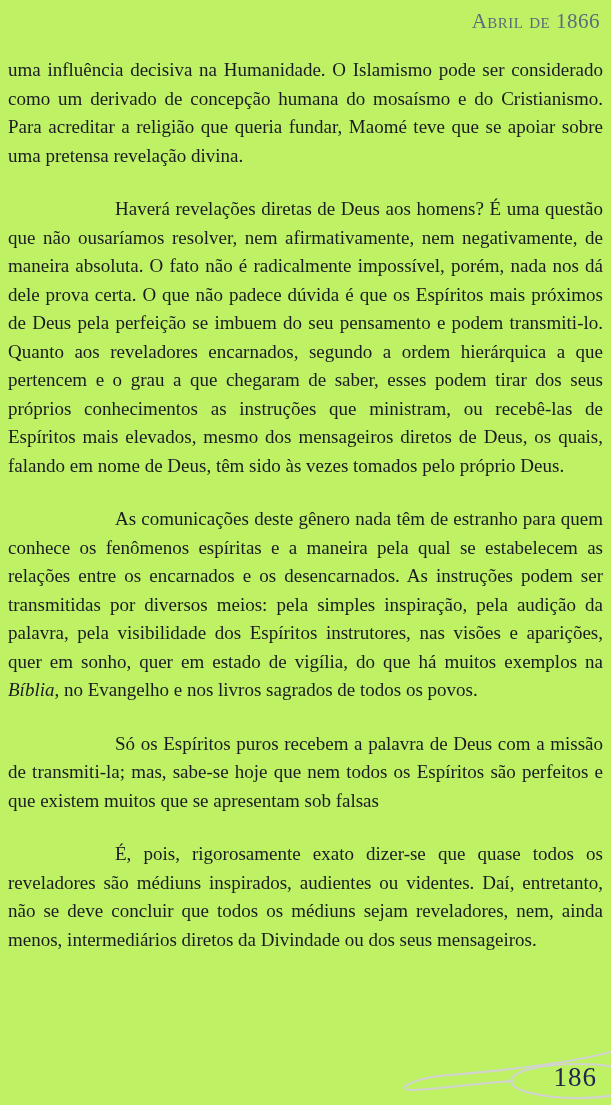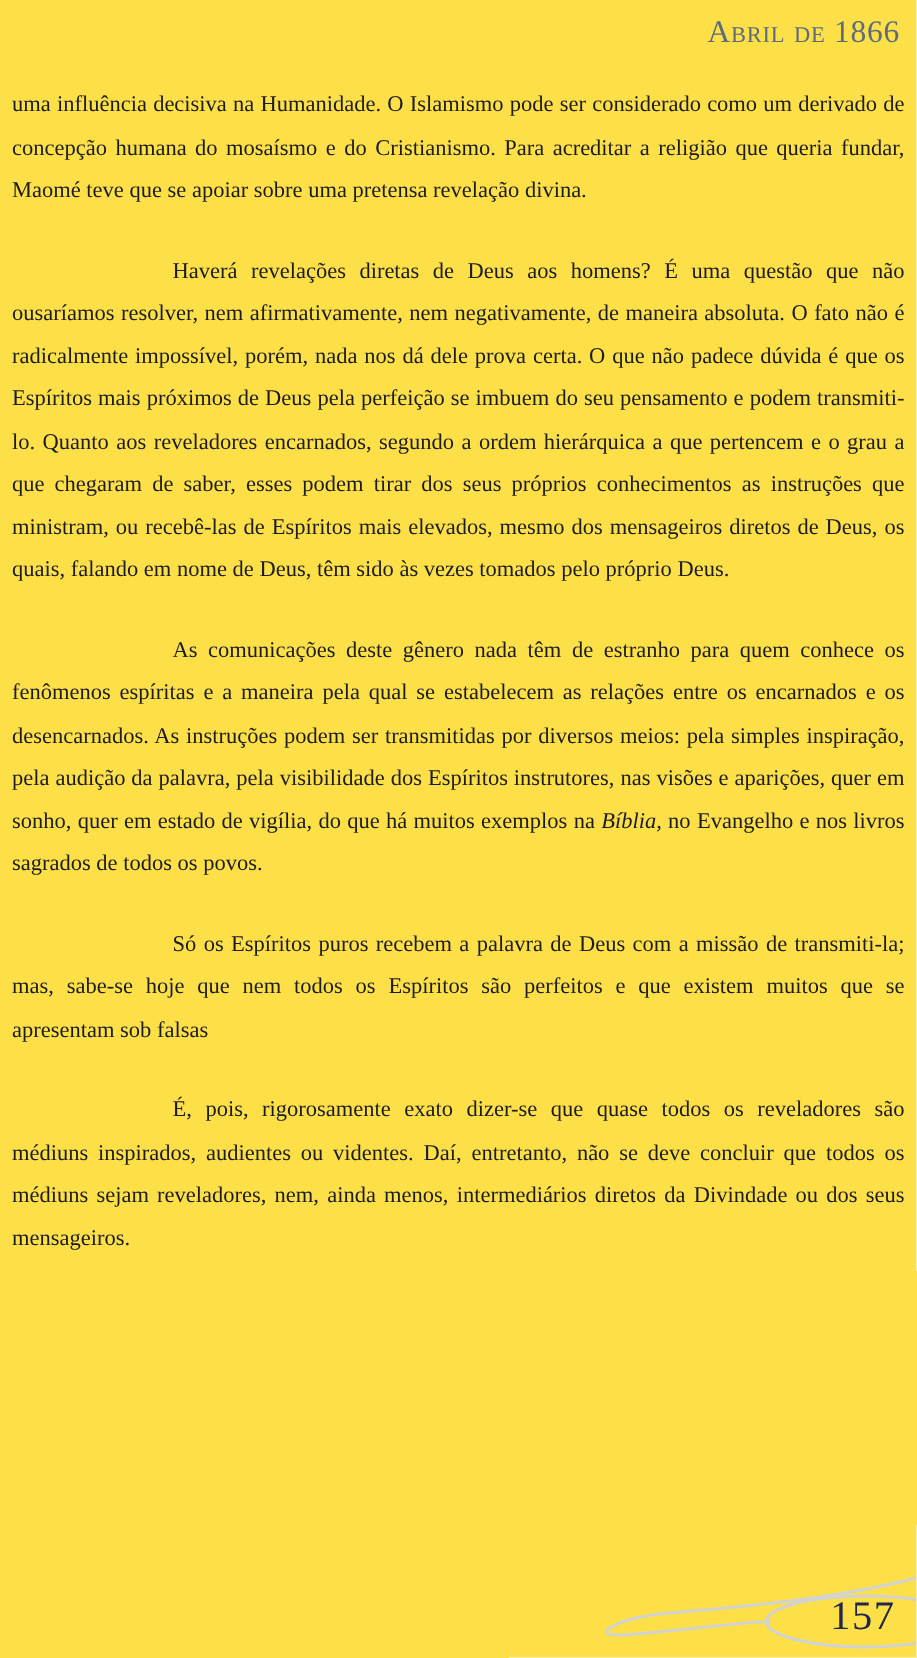--- a/index.html
+++ b/index.html
@@ -7,41 +7,41 @@
     --body-text-color: #1b1b22;
     --page-number-color: #22264f;
     --swoosh-color: #d2d2d2;
   }
   * { margin: 0; padding: 0; box-sizing: border-box; }
   html, body { background: #ffffff; }
   .page {
     position: relative;
     width: 611px;
     height: 1105px;
-    background: #fde047;
+    background: #bef264;
     overflow: hidden;
     font-family: "Liberation Serif", "DejaVu Serif", serif;
   }
   .running-header {
     position: absolute;
     top: 9px;
     right: 11px;
     font-size: 21px;
     font-variant: small-caps;
     letter-spacing: 0.5px;
     color: var(--header-color);
     white-space: nowrap;
   }
   .body-text {
     position: absolute;
     top: 56px;
     left: 8px;
     width: 595px;
     color: var(--body-text-color);
-    font-size: 15px;
+    font-size: 19px;
     line-height: 28.5px;
     text-align: justify;
   }
   .body-text p {
     text-indent: 107px;
     margin: 0 0 25px 0;
   }
   .body-text p.no-indent { text-indent: 0; }
   .body-text em { }
   .footer-swoosh {
@@ -81,15 +81,15 @@
       <p><span>As comunicações deste gênero nada têm de estranho para quem conhece os fenômenos espíritas e a maneira pela qual se estabelecem as relações entre os encarnados e os desencarnados. As instruções podem ser transmitidas por diversos meios: pela simples inspiração, pela audição da palavra, pela visibilidade dos Espíritos instrutores, nas visões e aparições, quer em sonho, quer em estado de vigília, do que há muitos exemplos na </span><em>Bíblia</em><span>, no Evangelho e nos livros sagrados de todos os povos.</span></p>
       <p><span>Só os Espíritos puros recebem a palavra de Deus com a missão de transmiti-la; mas, sabe-se hoje que nem todos os Espíritos são perfeitos e que existem muitos que se apresentam sob falsas</span></p>
       <p><span>É, pois, rigorosamente exato dizer-se que quase todos os reveladores são médiuns inspirados, audientes ou videntes. Daí, entretanto, não se deve concluir que todos os médiuns sejam reveladores, nem, ainda menos, intermediários diretos da Divindade ou dos seus mensageiros.</span></p>
     </div>
 
   <svg class="footer-swoosh" viewBox="0 0 231 57" aria-hidden="true">
     <path d="M 231,4 C 185,16 130,22 70,27 C 30,30 12,43 34,42 C 60,41 96,35 133,33"></path>
     <ellipse cx="197" cy="33" rx="66" ry="17"></ellipse>
   </svg>
 
-  <span class="page-number">157</span>
+  <span class="page-number">186</span>
 
 </div>
 
 </body></html>

